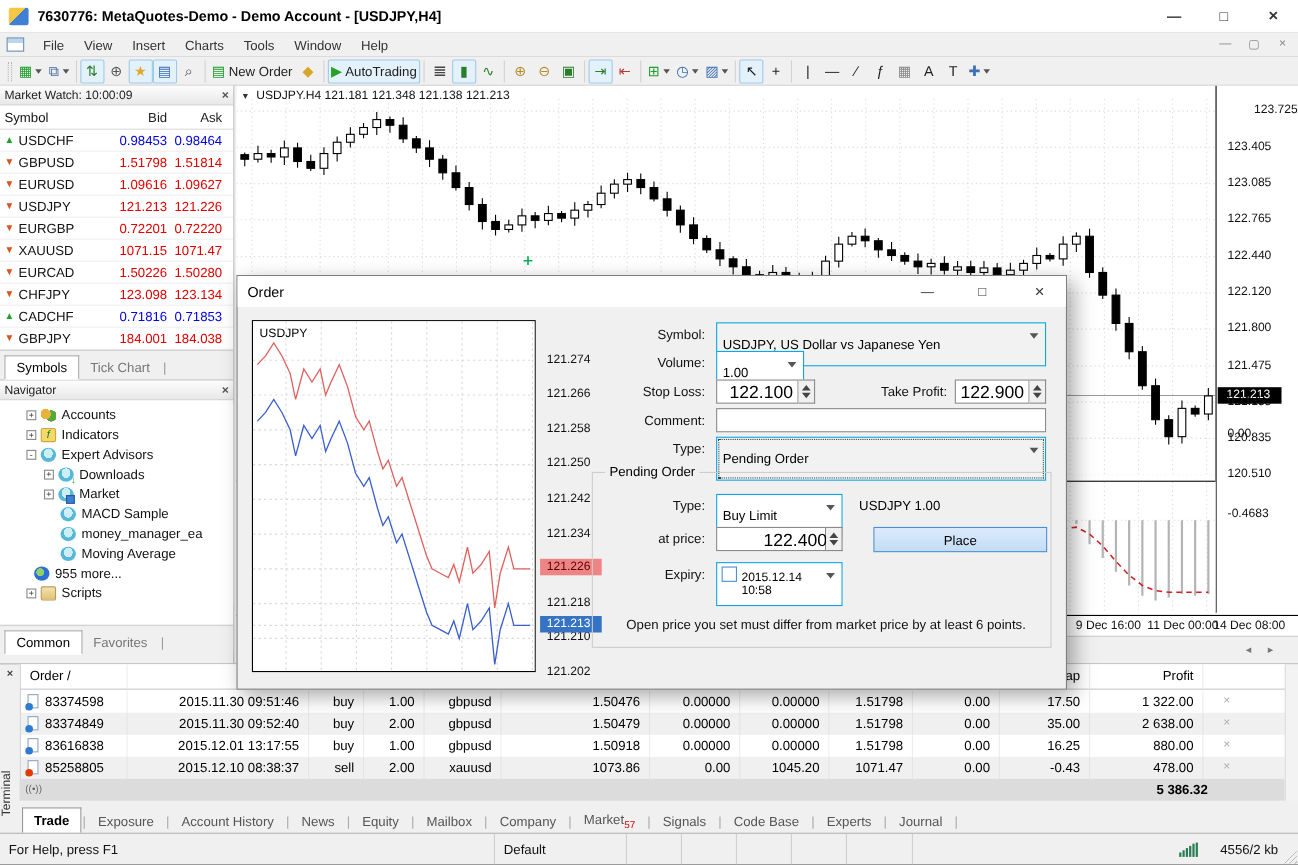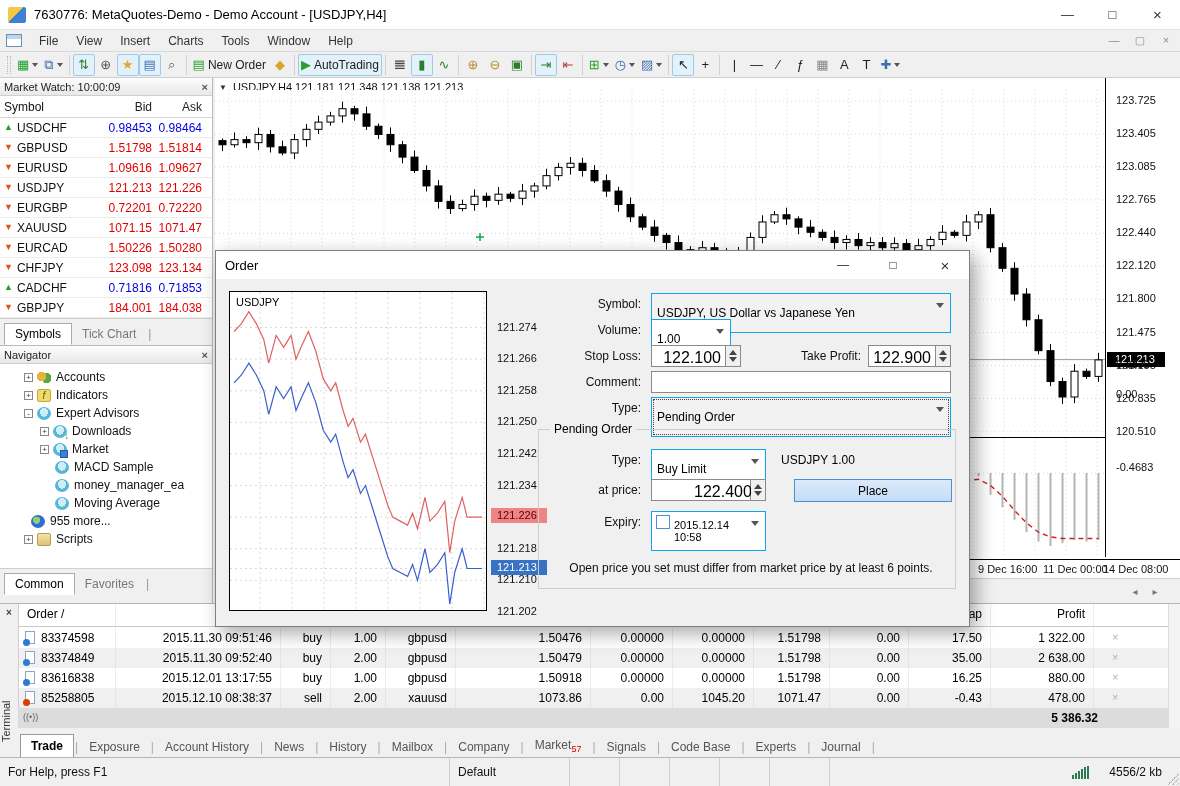--- a/index.html
+++ b/index.html
@@ -1,20 +1,20 @@
 <!DOCTYPE html>
 <html><head>
 <meta charset="utf-8">
 <style>
   html,body{margin:0;padding:0;background:#444;}
   *{box-sizing:border-box;}
   #app{position:relative;width:1180px;height:786px;background:#f0f0f0;font-family:"Liberation Sans",sans-serif;font-size:12px;color:#000;overflow:hidden;}
   .abs{position:absolute;}
   
-  #titlebar{left:0;top:0;width:1180px;height:30px;background:#fff;border-bottom:1px solid #e5e5e5;display:flex;align-items:center;}
+  #titlebar{left:0;top:0;width:1180px;height:30px;background:#fff;border-bottom:1px solid #e5e5e5;display:flex;align-items:center;font-weight:bold;}
   #title-icon{width:18px;height:16px;margin:0 8px 0 8px;background:linear-gradient(135deg,#f4c842 0 46%,#3f7fd4 46% 100%);border-radius:2px;}
   #title-text{font-size:13px;}
   .cap-btn{width:45px;height:29px;display:flex;align-items:center;justify-content:center;color:#333;font-size:13px;}
   #caption-controls{position:absolute;right:0;top:0;display:flex;}
   #menubar{left:0;top:30px;width:1180px;height:22px;background:#f0f0f0;display:flex;align-items:center;border-bottom:1px solid #d9d9d9;}
   #menu-doc-icon{width:16px;height:13px;border:1px solid #6d8fb5;background:linear-gradient(#bcd4ee 0 4px,#fff 4px);margin:0 8px 0 6px;}
   .menu-item{padding:2px 9px;color:#333;}
   #mdi-controls{position:absolute;right:4px;top:32px;display:flex;gap:6px;}
   .mdi-btn{width:20px;height:16px;display:flex;align-items:center;justify-content:center;color:#8a8a8a;font-size:11px;}
   
@@ -621,21 +621,21 @@
         <rect x="844" y="291.5387499999994" width="7" height="15.442500000000564" fill="#000" stroke="#000" stroke-width="1"></rect>
         <line x1="859.5" y1="274.19895505818585" x2="859.5" y2="313.1885836069317" stroke="#000" stroke-width="1"></line>
         <rect x="856" y="281.24375000000003" width="7" height="25.737499999999955" fill="#fff" stroke="#000" stroke-width="1"></rect>
         <line x1="871.5" y1="278.55773184372583" x2="871.5" y2="288.9415472404265" stroke="#000" stroke-width="1"></line>
         <rect x="868" y="281.24375000000003" width="7" height="5.147499999999695" fill="#000" stroke="#000" stroke-width="1"></rect>
         <line x1="883.5" y1="262.71287938366675" x2="883.5" y2="291.9439044656964" stroke="#000" stroke-width="1"></line>
         <rect x="880" y="269.9192500000001" width="7" height="16.47199999999964" fill="#fff" stroke="#000" stroke-width="1"></rect>
         <path d="M261 147 h8 M265 143 v8" stroke="#00b050" stroke-width="1.5" fill="none"></path>
       </svg>
     <div class="abs" id="price-scale">
-        <div class="pscale-label" style="top: 16px;">123.725</div>
+        <div class="pscale-label" style="top: 16px; margin-left: 24px;">123.725</div>
         <div class="pscale-label" style="top: 48.944px;">123.405</div>
         <div class="pscale-label" style="top: 81.888px;">123.085</div>
         <div class="pscale-label" style="top: 114.832px;">122.765</div>
         <div class="pscale-label" style="top: 148.291px;">122.440</div>
         <div class="pscale-label" style="top: 181.235px;">122.120</div>
         <div class="pscale-label" style="top: 214.179px;">121.800</div>
         <div class="pscale-label" style="top: 247.637px;">121.475</div>
         <div class="pscale-label" style="top: 280.581px;">121.155</div>
         <div class="pscale-label" style="top: 313.526px;">120.835</div>
         <div class="pscale-label" style="top: 346.984px;">120.510</div>
@@ -959,21 +959,21 @@
     </div>
     <div class="abs" id="term-tabs">
         <div class="ttab active">Trade</div>
         <span class="ttab-sep">|</span>
         <div class="ttab">Exposure</div>
         <span class="ttab-sep">|</span>
         <div class="ttab">Account History</div>
         <span class="ttab-sep">|</span>
         <div class="ttab">News</div>
         <span class="ttab-sep">|</span>
-        <div class="ttab">History</div>
+        <div class="ttab">Equity</div>
         <span class="ttab-sep">|</span>
         <div class="ttab">Mailbox</div>
         <span class="ttab-sep">|</span>
         <div class="ttab">Company</div>
         <span class="ttab-sep">|</span>
         <div class="ttab">Market<span class="badge">57</span></div>
         <span class="ttab-sep">|</span>
         <div class="ttab">Signals</div>
         <span class="ttab-sep">|</span>
         <div class="ttab">Code Base</div>

